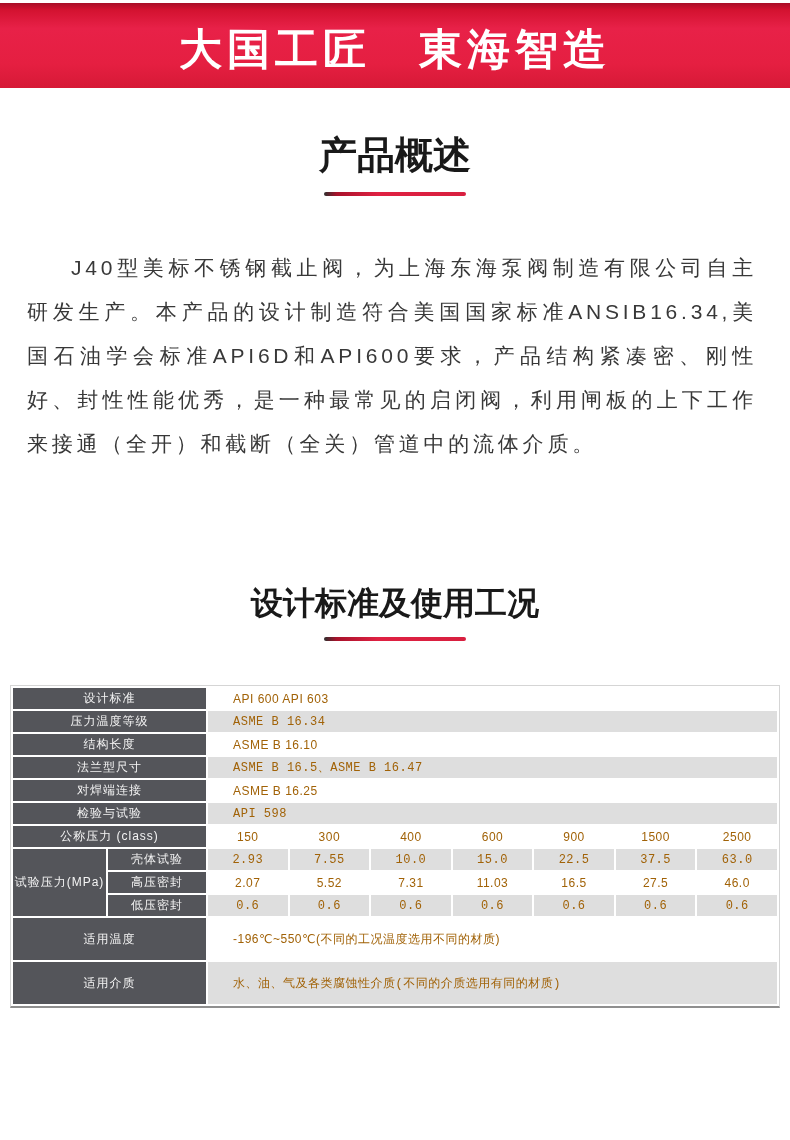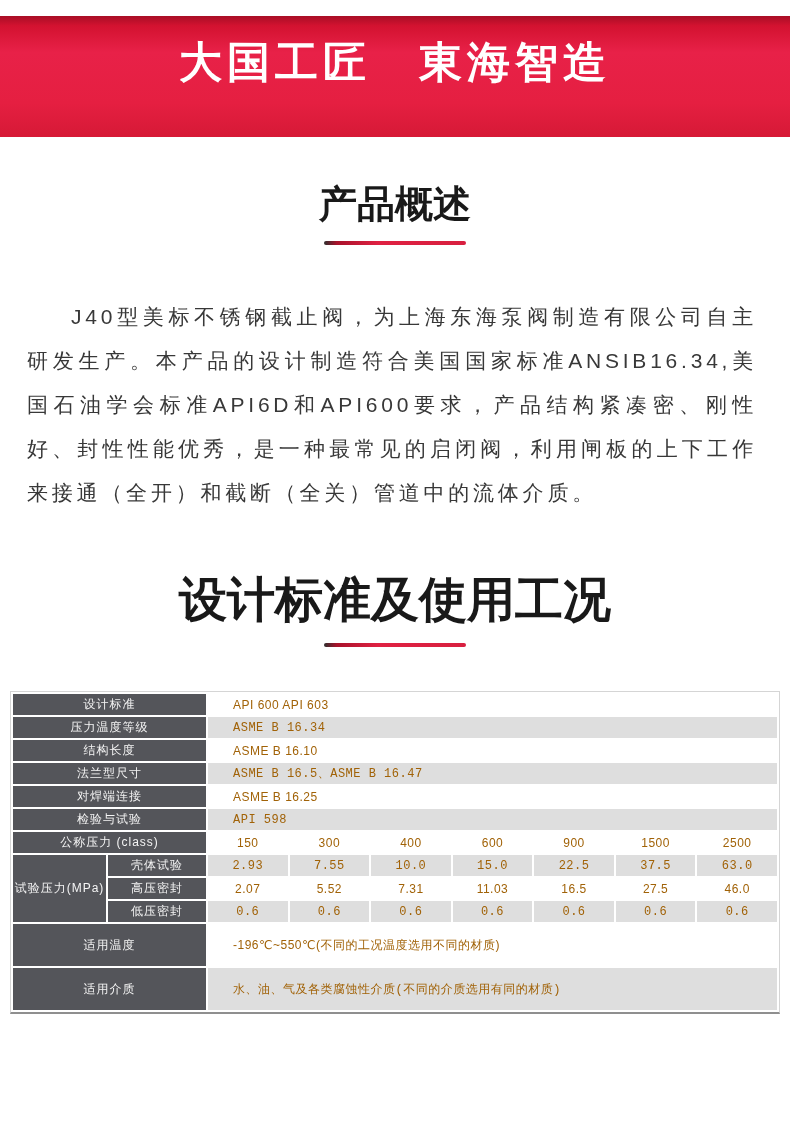--- a/index.html
+++ b/index.html
@@ -6,41 +6,41 @@
   html, body { background: #ffffff; }
   body {
     width: 790px; height: 1140px;
     overflow: hidden;
     font-family: "Liberation Sans", "DejaVu Sans", sans-serif;
     position: relative;
   }
 
   
   .banner {
-    margin-top: 16px;
-    height: 121px;
+    margin-top: 3px;
+    height: 85px;
     background: linear-gradient(180deg, #a80e26 0%, #d31230 8%, #e82148 30%, #e51f41 72%, #d61936 100%);
     text-align: center;
   }
   .banner-title {
     line-height: 93px;
     font-size: 43px;
     font-weight: 700;
     color: #ffffff;
     letter-spacing: 5px;
   }
 
   
   .sec-heading {
     text-align: center;
     font-weight: 700;
     color: #191919;
   }
   .h-overview { margin-top: 42px; font-size: 38px; }
-  .h-specs    { margin-top: 53px; font-size: 48px; }
+  .h-specs    { margin-top: 116px; font-size: 32px; }
   .red-underline {
     width: 142px; height: 4px;
     margin: 11px auto 0 auto;
     border-radius: 2px;
     background: linear-gradient(90deg, #2e2e2e 0%, #a8122b 9%, #df2142 38%, #d81f3f 100%);
   }
 
   
   .overview-text {
     margin: 50px 33px 0 27px;

